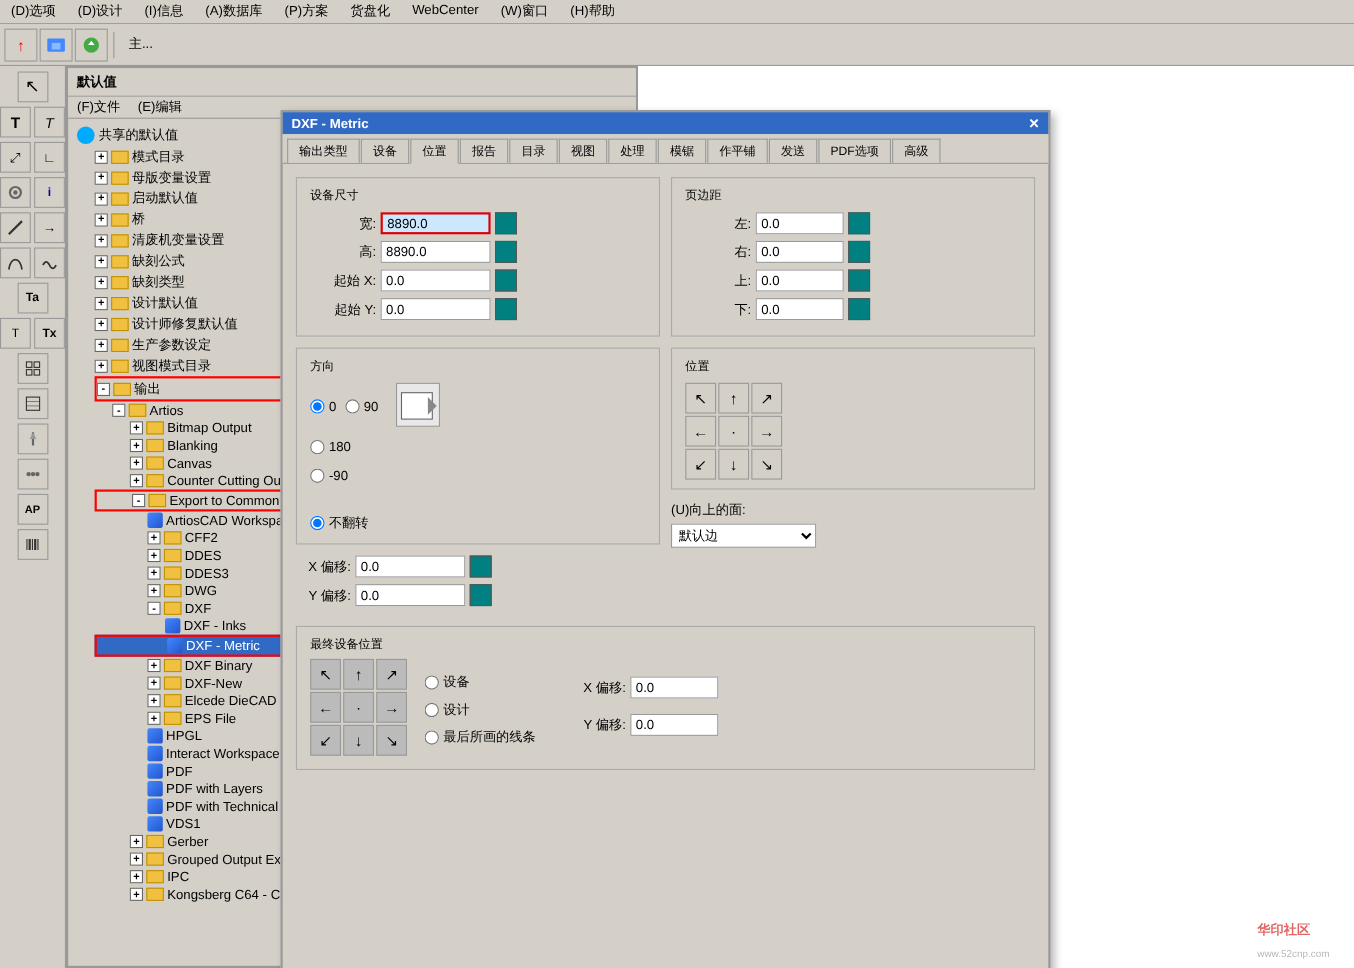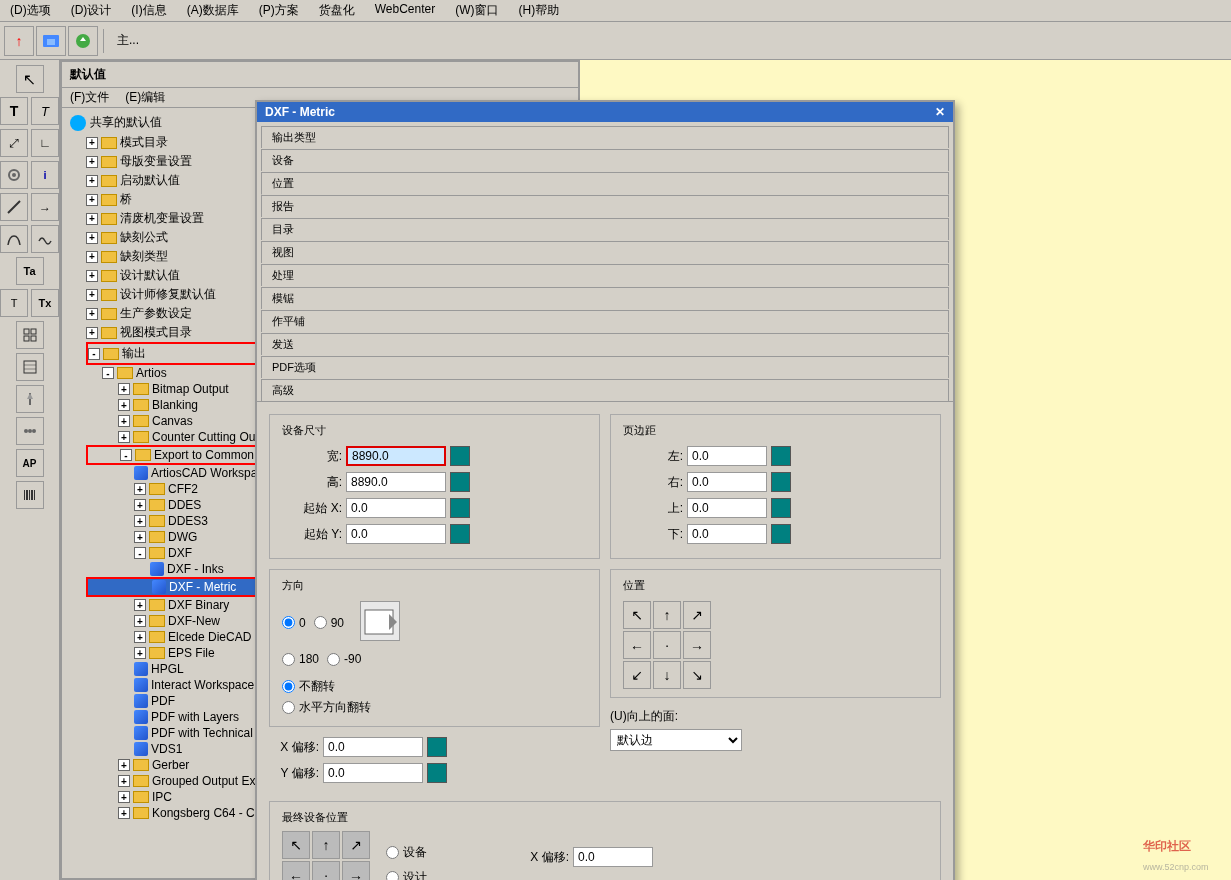--- a/index.html
+++ b/index.html
@@ -17,21 +17,21 @@
 
     
     .main-layout { display: flex; height: calc(880px - 60px); }
 
     
     .tools-panel { width: 60px; background: #d4d0c8; border-right: 1px solid #999; display: flex; flex-direction: column; align-items: center; padding: 4px 2px; gap: 2px; }
     .tool-btn { width: 28px; height: 28px; background: #d4d0c8; border: 1px solid #999; display: flex; align-items: center; justify-content: center; cursor: pointer; font-size: 11px; margin: 1px; }
     .tool-row { display: flex; gap: 1px; }
 
     
-    .content-area { flex: 1; background: #fef9c3; position: relative; overflow: hidden; }
+    .content-area { flex: 1; background: #ffffff; position: relative; overflow: hidden; }
 
     
     .defaults-window { position: absolute; left: 0; top: 0; width: 520px; height: 820px; background: #d4d0c8; border: 2px solid #999; }
     .defaults-header { background: #d4d0c8; border-bottom: 1px solid #999; padding: 4px 8px; font-weight: bold; font-size: 12px; }
     .defaults-menubar { background: #d4d0c8; border-bottom: 1px solid #999; height: 20px; display: flex; align-items: center; padding: 0 4px; gap: 8px; }
     .defaults-menubar-item { padding: 1px 4px; cursor: pointer; }
 
     
     .tree-area { padding: 4px 8px; overflow-y: auto; height: calc(820px - 50px); }
     .tree-root { display: flex; align-items: center; gap: 4px; padding: 2px 0; }
@@ -43,21 +43,21 @@
     .folder-icon { width: 16px; height: 12px; background: #f0c040; border: 1px solid #c09000; display: inline-block; flex-shrink: 0; font-size: 8px; }
     .folder-icon-open { width: 16px; height: 12px; background: #f0c040; border: 1px solid #c09000; display: inline-block; flex-shrink: 0; }
     .doc-icon { width: 14px; height: 14px; background: linear-gradient(135deg, #4488ff 0%, #2255cc 100%); border-radius: 2px; display: inline-block; flex-shrink: 0; }
 
     
     .dxf-window { position: absolute; left: 195px; top: 40px; width: 700px; height: 800px; background: #d4d0c8; border: 2px solid #999; box-shadow: 4px 4px 8px rgba(0,0,0,0.3); }
     .dxf-titlebar { background: #316ac5; color: #fff; padding: 3px 8px; font-size: 12px; font-weight: bold; display: flex; justify-content: space-between; align-items: center; }
     .dxf-close { color: #fff; cursor: pointer; font-weight: bold; }
 
     
-    .dxf-tabs { background: #d4d0c8; border-bottom: 1px solid #999; display: flex; padding: 4px 4px 0; gap: 1px; flex-direction: column; }
+    .dxf-tabs { background: #d4d0c8; border-bottom: 1px solid #999; display: flex; padding: 4px 4px 0; gap: 1px; }
     .dxf-tab { padding: 3px 10px; background: #d4d0c8; border: 1px solid #999; border-bottom: none; cursor: pointer; font-size: 11px; }
     .dxf-tab.active { background: #d4d0c8; border-bottom: 1px solid #d4d0c8; margin-bottom: -1px; z-index: 1; }
 
     
     .dxf-content { padding: 12px; }
 
     
     .section-box { border: 1px solid #aaa; background: #d4d0c8; padding: 8px 12px; margin-bottom: 10px; }
     .section-title { font-size: 11px; color: #000; margin-bottom: 8px; font-weight: normal; }
     .form-row { display: flex; align-items: center; margin-bottom: 6px; gap: 4px; }
@@ -521,37 +521,33 @@
                   <input type="radio" name="direction" id="dir90" style="">
                   <label for="dir90" class="radio-label">90</label>
                 </div>
                 <div style="margin-left:8px;">
                   <svg width="40" height="40" style="border:1px solid #999; background:#e8e8e8;">
                     <rect x="4" y="8" width="28" height="24" fill="#fff" stroke="#666" stroke-width="1"></rect>
                     <polygon points="28,12 36,20 28,28" fill="#888"></polygon>
                   </svg>
                 </div>
               </div>
-              <div style="display:flex; gap:8px; margin-bottom:8px;">
+              <div style="display:flex; gap:8px; margin-bottom:24px;flex-direction:column;">
                 <div class="radio-row">
                   <input type="radio" name="direction" id="dir180" style="">
                   <label for="dir180" class="radio-label">180</label>
                 </div>
                 <div class="radio-row">
                   <input type="radio" name="direction" id="dirneg90" style="">
                   <label for="dirneg90" class="radio-label">-90</label>
                 </div>
               </div>
               <div class="radio-row">
                 <input type="radio" name="flip" id="noflip" checked="" style="">
                 <label for="noflip" class="radio-label">不翻转</label>
-              </div>
-              <div class="radio-row">
-                <input type="radio" name="flip" id="hflip" style="">
-                <label for="hflip" class="radio-label">水平方向翻转</label>
               </div>
             </div>
 
             <div style="margin-top:8px;">
               <div class="form-row">
                 <span class="offset-label">X 偏移:</span>
                 <input type="text" class="form-input" value="0.0" style="">
                 <div class="teal-btn"></div>
               </div>
               <div class="form-row">

